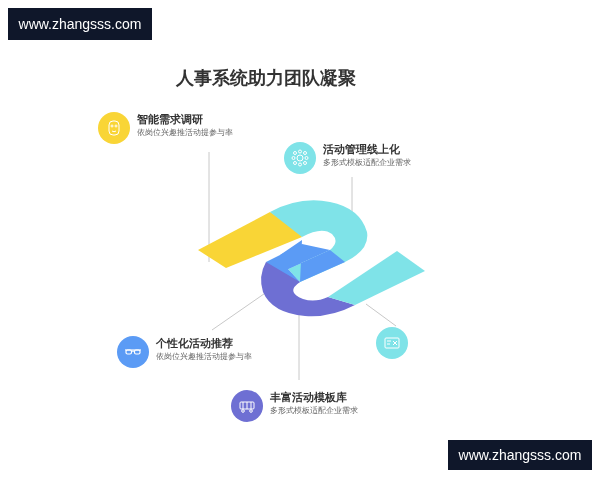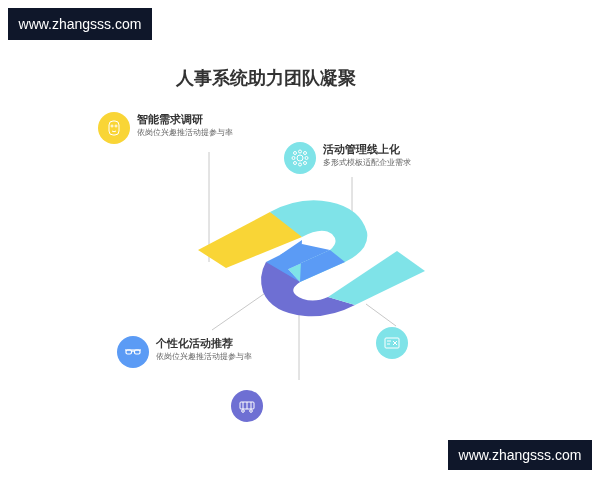--- a/index.html
+++ b/index.html
@@ -133,15 +133,19 @@
   <div class="icon-circle" style="background:#6E6FD3;">
     <svg viewBox="0 0 20 20">
         <g fill="none" stroke="#fff" stroke-width="1">
           <rect x="3" y="6" width="14" height="7" rx="1"></rect>
           <path d="M6 6 V13 M10 6 V13 M14 6 V13"></path>
           <circle cx="6" cy="15" r="1.3"></circle>
           <circle cx="14" cy="15" r="1.3"></circle>
         </g>
       </svg>
   </div>
+  <div class="ftext">
+    <div class="fname">丰富活动模板库</div>
+    <div class="fdesc">多形式模板适配企业需求</div>
+  </div>
 </div>
 
 <div class="watermark wm-bottom">www.zhangsss.com</div>
 
 </body></html>

